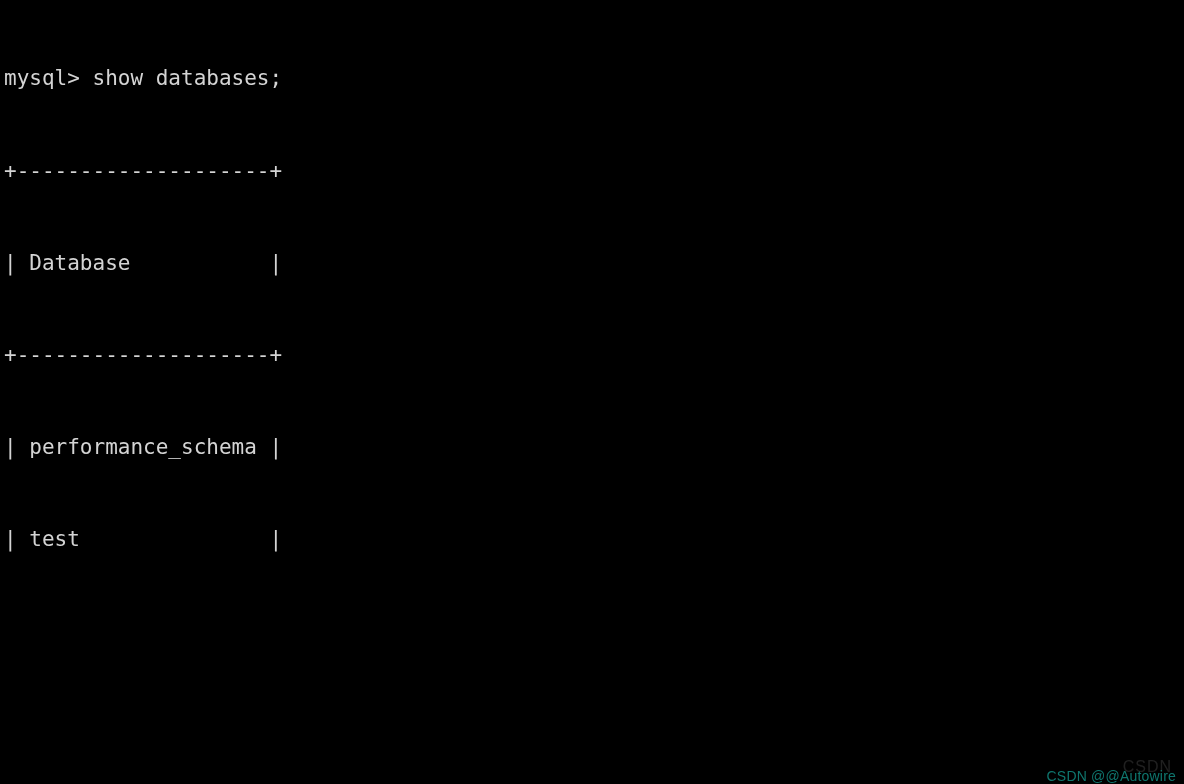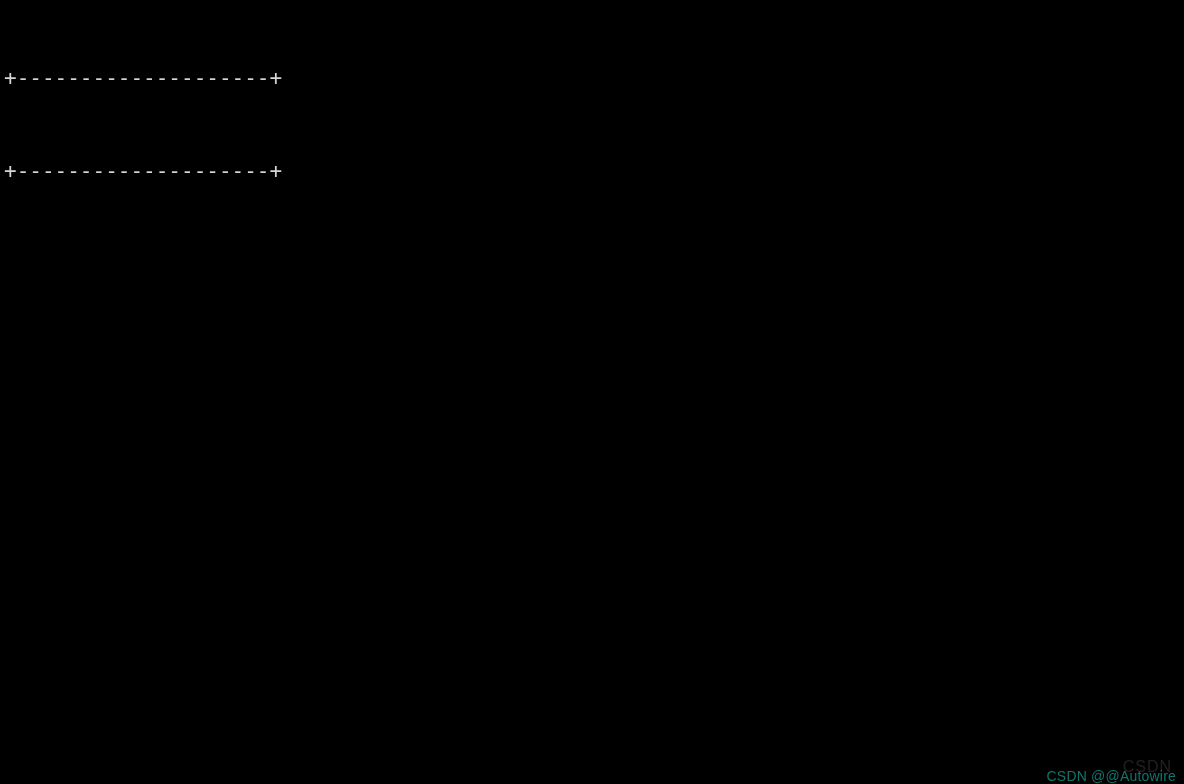--- a/index.html
+++ b/index.html
@@ -61,22 +61,26 @@
     letter-spacing: 1px;
     user-select: none;
     pointer-events: none;
   }
 </style>
 </head>
 <body>
 
 <div id="terminal">
   <div id="console-output">
+    <span class="term-line">mysql&gt; show databases;</span>
     <span class="term-line">+--------------------+</span>
+    <span class="term-line">| Database           |</span>
     <span class="term-line">+--------------------+</span>
+    <span class="term-line">| performance_schema |</span>
+    <span class="term-line">| test               |</span>
     
     
     
     
     
     
     
     
     
     

